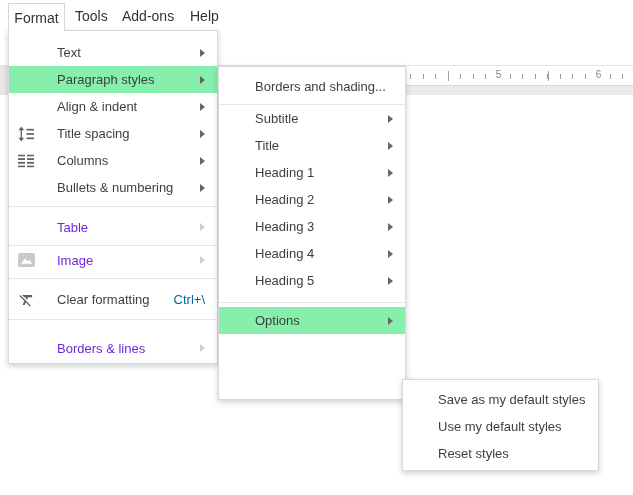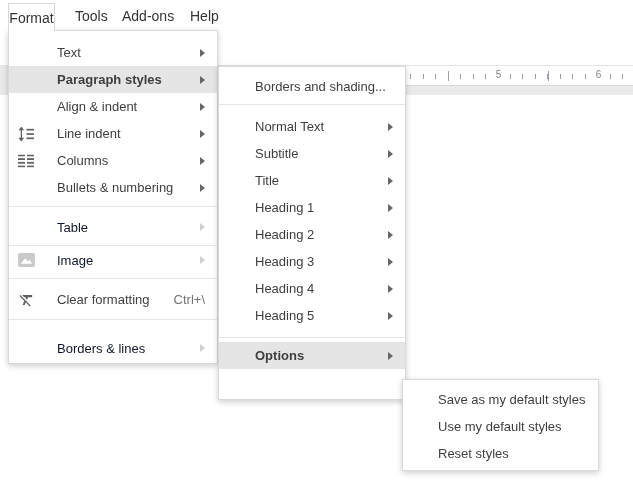--- a/index.html
+++ b/index.html
@@ -7,21 +7,21 @@
   body { font-family:"Liberation Sans","DejaVu Sans",sans-serif; }
   #app {
     position:relative; width:633px; height:495px; overflow:hidden;
     background:#fff; font-size:13px; color:#444;
   }
 
   
   .menubar { position:absolute; left:0; top:0; width:633px; height:30px; background:#fff; }
   .menubar-item { position:absolute; top:8px; font-size:14px; color:#333; cursor:default; }
   .format-box {
-    position:absolute; left:8px; top:3px; width:47px; height:28px; background:#fff;
+    position:absolute; left:8px; top:3px; width:57px; height:28px; background:#fff;
     border:1px solid #d7d7d7; border-bottom:none; z-index:40;
     display:flex; align-items:center; justify-content:center; font-size:14px; color:#333;
   }
 
   .toolbar { position:absolute; left:0; top:30px; width:633px; height:36px; background:#fff; border-bottom:1px solid #e4e4e4; }
   .tb { position:absolute; display:flex; align-items:center; justify-content:center; color:#5f6368; }
   .tb-sep { position:absolute; top:37px; width:1px; height:24px; background:#e0e0e0; }
   .fs-value { left:219px; top:42px; font-size:13px; color:#555; }
   .caret { width:0; height:0; border-left:3.5px solid transparent; border-right:3.5px solid transparent; border-top:4px solid #757575; }
   .bold-btn   { left:283px; top:40px; width:18px; font-size:15px; font-weight:bold; color:#5a5a5a; }
@@ -49,27 +49,27 @@
   .menu-format { left:8px; top:30px; width:210px; height:334px; padding-top:8px; z-index:20; }
   .menu-styles { left:218px; top:66px; width:188px; height:334px; z-index:25; }
   .menu-options { left:402px; top:379px; width:197px; height:92px; z-index:30; }
 
   .mi {
     position:relative; height:27px; display:flex; align-items:center;
     padding-left:48px; padding-right:12px; font-size:13px; color:#3f3f3f; cursor:default;
   }
   .menu-styles .mi { padding-left:36px; }
   .menu-options .mi { padding-left:35px; }
-  .mi.hl { background:#e5e5e5;font-weight:bold; }
-  .mi.disabled { color:#0f172a; }
+  .mi.hl { background:#86efac; }
+  .mi.disabled { color:#6d28d9; }
   .mi-icon { position:absolute; left:9px; top:50%; transform:translateY(-50%); display:flex; }
   .mi-end { margin-left:auto; display:flex; align-items:center; }
   .arrow { width:0; height:0; border-top:4px solid transparent; border-bottom:4px solid transparent; border-left:5px solid #666; }
   .mi.disabled .arrow { border-left-color:#cfcfcf; }
-  .shortcut { font-size:13px; color:#737373; }
+  .shortcut { font-size:13px; color:#0369a1; }
   .msep { height:1px; background:#e6e6e6; }
   .s1 { margin-top:5px; } .after-s1 { margin-top:6px; height:28px; }
   .s2 { margin-top:4px; } .after-s2 { margin-top:0; height:28px; }
   .s3 { margin-top:4px; } .after-s3 { margin-top:7px; }
   .s4 { margin-top:6px; } .after-s4 { margin-top:14px; height:28px; }
   .ps-sep1 { margin-top:4px; } .ps-after1 { margin-top:8px; }
   .ps-sep2 { margin-top:8px; } .ps-after2 { margin-top:4px; }
 </style>
 </head>
 <body>
@@ -190,21 +190,21 @@
       <span class="mi-icon">
         <svg width="16" height="15" viewBox="0 0 17 16">
             <polygon points="3.5,0 6.5,4 0.5,4" fill="#616161"></polygon>
             <rect x="2.8" y="3" width="1.4" height="10" fill="#616161"></rect>
             <polygon points="3.5,16 6.5,12 0.5,12" fill="#616161"></polygon>
             <rect x="9" y="2.5" width="8" height="1.8" fill="#616161"></rect>
             <rect x="9" y="7.1" width="8" height="1.8" fill="#616161"></rect>
             <rect x="9" y="11.7" width="8" height="1.8" fill="#616161"></rect>
           </svg>
       </span>
-      <span>Line indent</span>
+      <span>Title spacing</span>
       <span class="mi-end">
           <span class="arrow"></span>
         </span>
     </div>
     <div class="mi">
       <span class="mi-icon">
         <svg width="16" height="13" viewBox="0 0 16 13">
             <g fill="#616161">
               <rect x="0" y="0" width="7" height="1.8"></rect>
               <rect x="0" y="3.7" width="7" height="1.8"></rect>
@@ -267,26 +267,20 @@
           <span class="arrow"></span>
         </span>
     </div>
   </div>
 
   <div class="menu menu-styles">
     <div class="mi">
       <span>Borders and shading...</span>
     </div>
     <div class="msep ps-sep1"></div>
-    <div class="mi ps-after1">
-      <span>Normal Text</span>
-      <span class="mi-end">
-          <span class="arrow"></span>
-        </span>
-    </div>
     <div class="mi">
       <span>Subtitle</span>
       <span class="mi-end">
           <span class="arrow"></span>
         </span>
     </div>
     <div class="mi">
       <span>Title</span>
       <span class="mi-end">
           <span class="arrow"></span>

